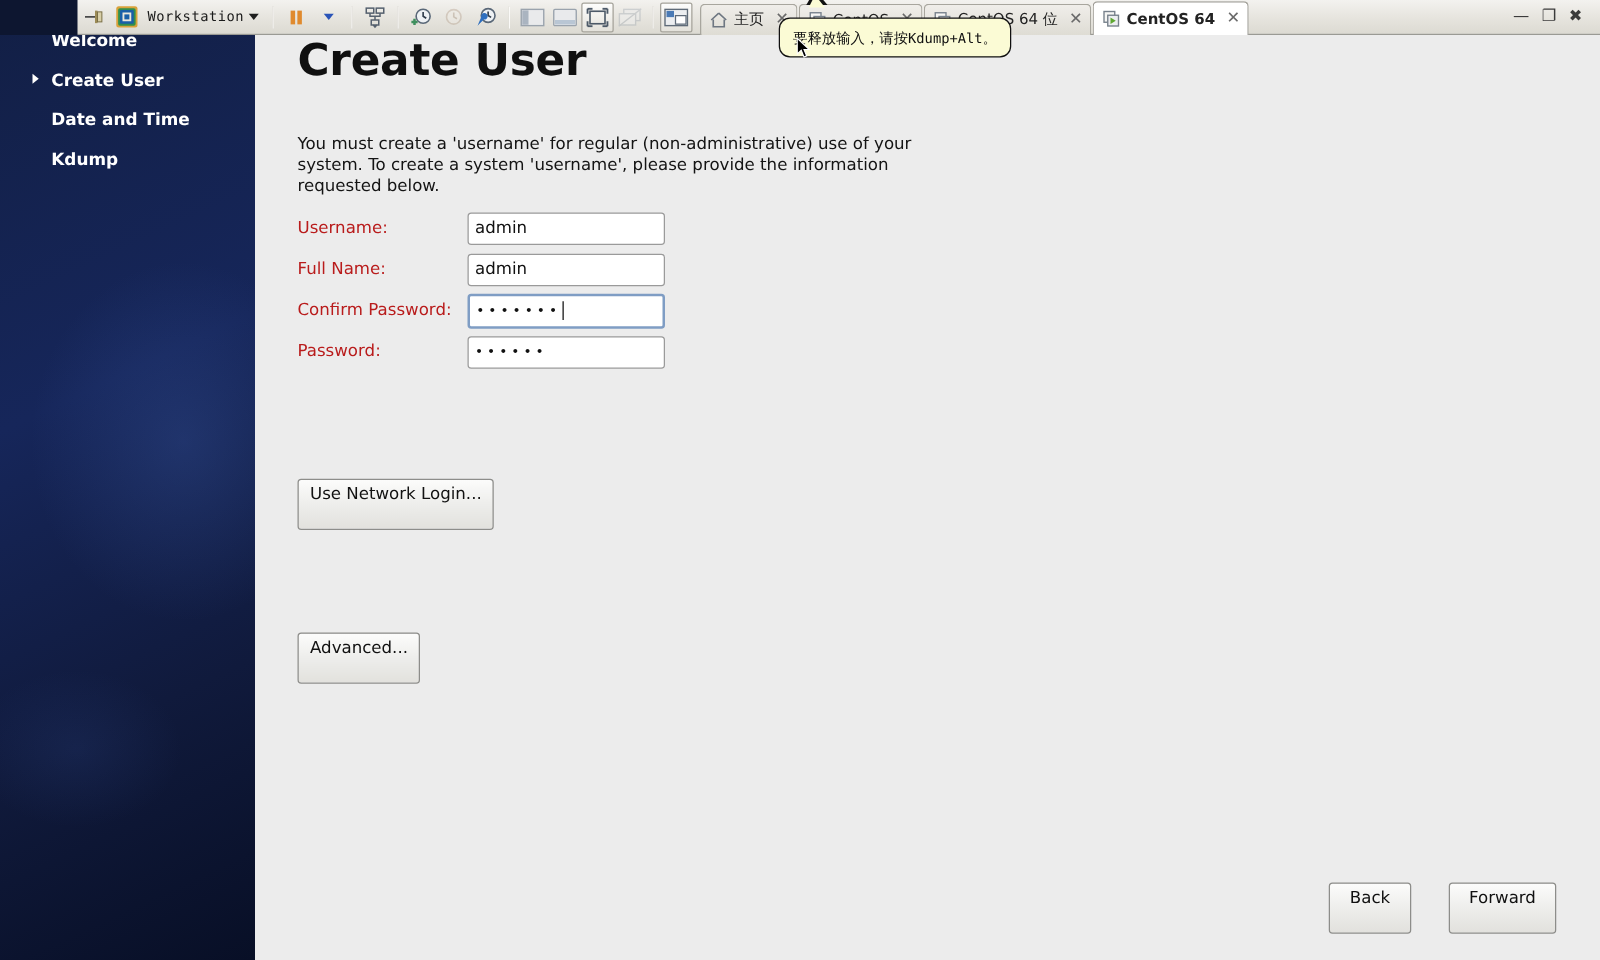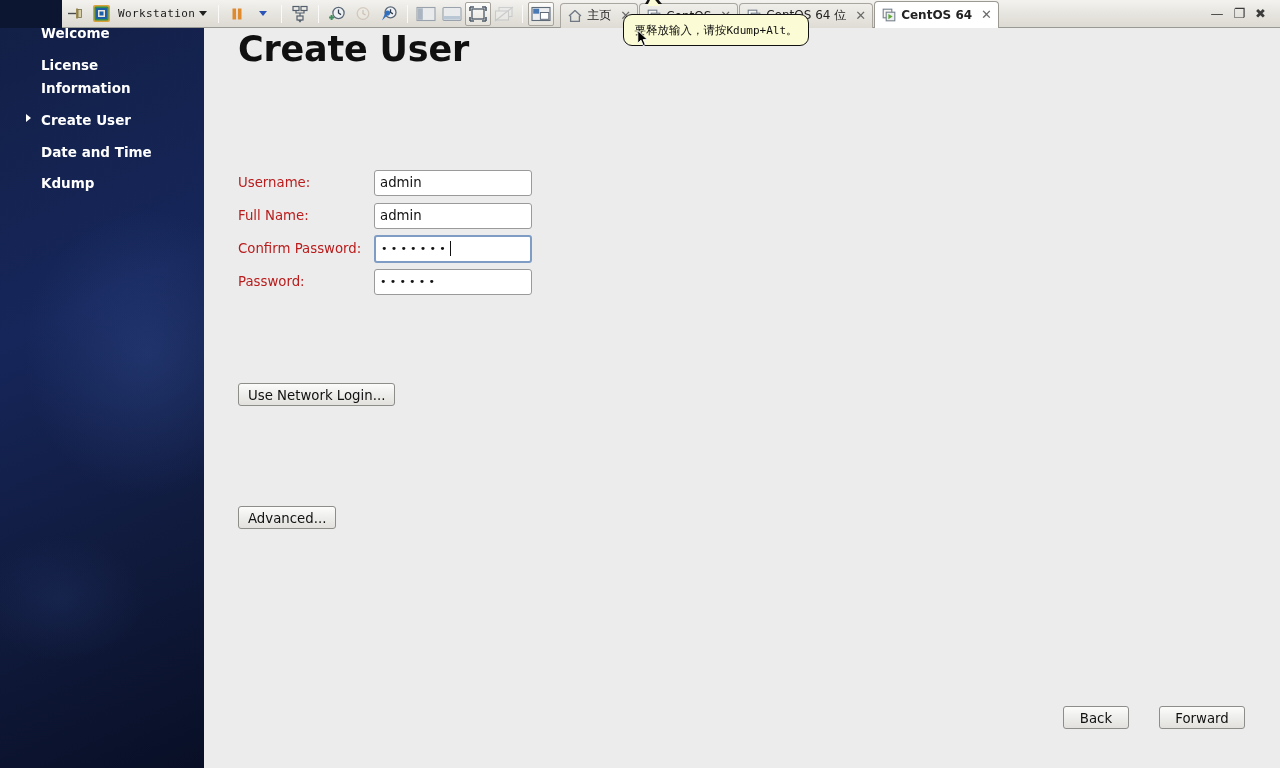--- a/index.html
+++ b/index.html
@@ -188,21 +188,21 @@
     background: #111; margin-left: 1px;
   }
 
   
   .gbtn {
     position: absolute;
     background: linear-gradient(to bottom,#fcfcfb 0%,#eeeeec 48%,#e2e1dd 100%);
     border: 1px solid #8d8d8a;
     border-radius: 3px;
     font-size: 13.3px; color: #111;
-    padding: 5px 9px 2px 9px;
+    padding: 5px 9px 20px 9px;
     line-height: 14px;
   }
   #btn-network { left: 34px; top: 355px; }
   #btn-advanced { left: 34px; top: 478px; }
   #btn-back { left: 859px; top: 678px; width: 66px; text-align: center; }
   #btn-forward { left: 955px; top: 678px; width: 86px; text-align: center; }
 
   
   #tooltip {
     position: absolute; left: 623px; top: 14px;
@@ -403,40 +403,38 @@
     </div>
   </div>
 
   <div id="guest">
 
     <div id="sidebar">
       <div id="sidebar-list">
         <div class="side-item">
           <span>Welcome</span>
         </div>
-        <div class="side-item" style="width:150px;">
-          <span>License Information</span>
-        </div>
         <div class="side-item">
           <span class="bullet"></span>
           <span>Create User</span>
         </div>
         <div class="side-item">
           <span>Date and Time</span>
         </div>
         <div class="side-item">
           <span>Kdump</span>
         </div>
       </div>
     </div>
 
     <div id="pane">
 
       <div id="page-title">Create User</div>
 
+      <div class="para" id="para-intro">You must create a 'username' for regular (non-administrative) use of your system.  To create a system 'username', please provide the information requested below.</div>
 
       <div id="form">
         <div class="frow">
           <div class="flabel">Username:</div>
           <div class="finput">
             <span>admin</span>
           </div>
         </div>
         <div class="frow">
           <div class="flabel">Full Name:</div>

